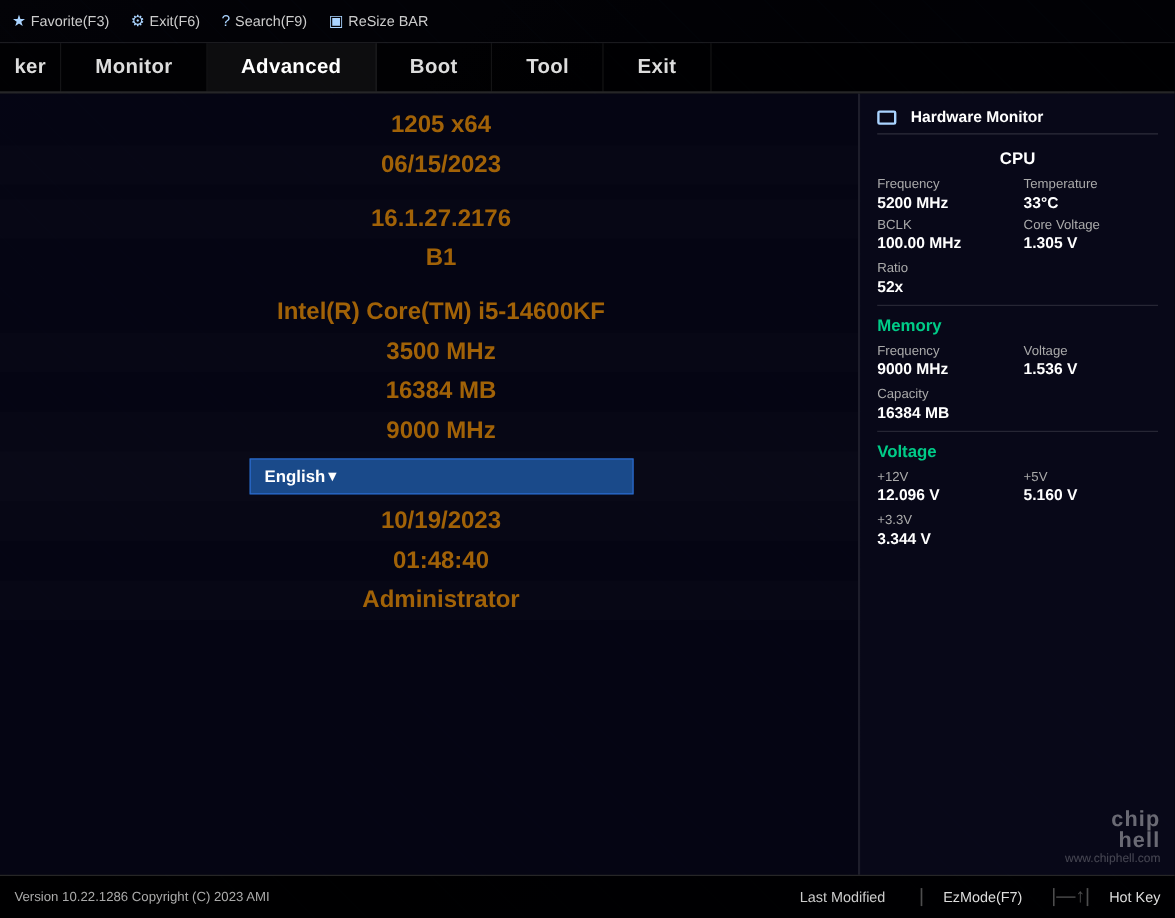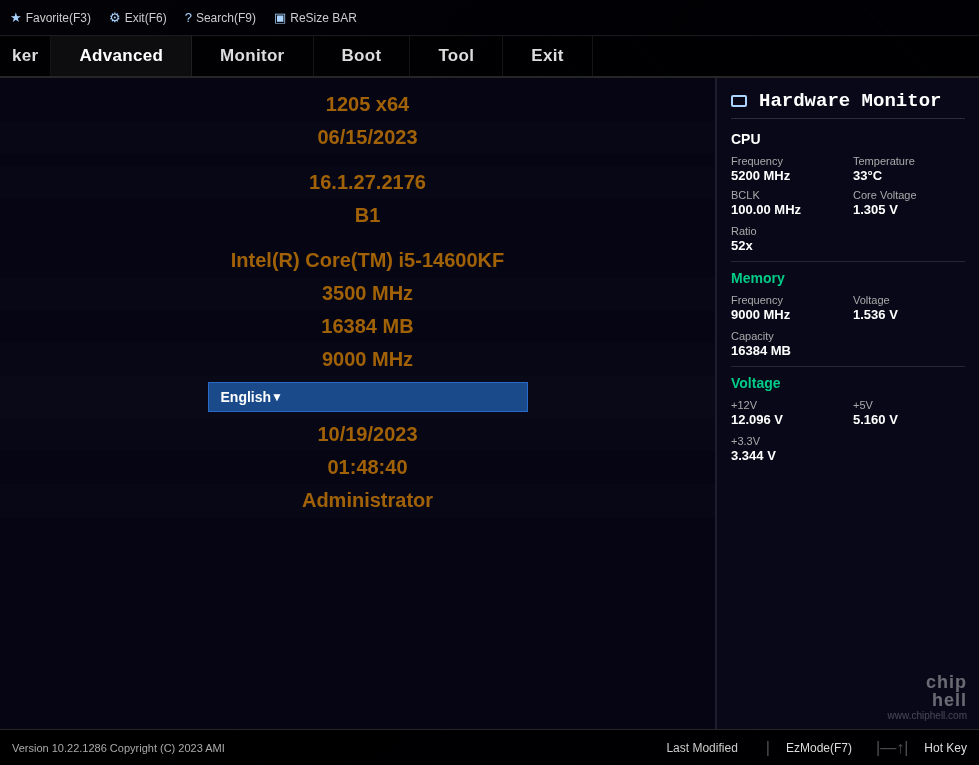--- a/index.html
+++ b/index.html
@@ -171,36 +171,36 @@
     
     .hw-panel {
       width: 262px;
       background: rgba(8,8,25,0.97);
       padding: 12px 14px;
       overflow-y: auto;
     }
 
     .hw-title {
       color: #fff;
-      font-size: 19px;
+      font-size: 13px;
       font-weight: 700;
       display: flex;
       align-items: center;
       gap: 8px;
       margin-bottom: 12px;
       padding-bottom: 6px;
       border-bottom: 1px solid rgba(255,255,255,0.15);
-      font-family: Liberation Mono, monospace;
     }
 
     .hw-section-title {
       color: #fff;
       font-size: 14px;
       font-weight: 700;
       margin: 8px 0 8px 0;
+      text-align: center;
     }
 
     .hw-grid {
       display: grid;
       grid-template-columns: 1fr 1fr;
       gap: 6px 10px;
       margin-bottom: 8px;
     }
 
     .hw-grid-full {
@@ -325,25 +325,25 @@
   <div class="toolbar-item">
     <span class="icon-sym">▣</span>
     <span>ReSize BAR</span>
   </div>
 </div>
 
 <div class="navbar">
   <div class="nav-item nav-item-short">
     <span>ker</span>
   </div>
+  <div class="nav-item">
+    <span>Monitor</span>
+  </div>
   <div class="nav-item active">
     <span>Advanced</span>
-  </div>
-  <div class="nav-item">
-    <span>Monitor</span>
   </div>
   <div class="nav-item">
     <span>Boot</span>
   </div>
   <div class="nav-item">
     <span>Tool</span>
   </div>
   <div class="nav-item">
     <span>Exit</span>
   </div>

